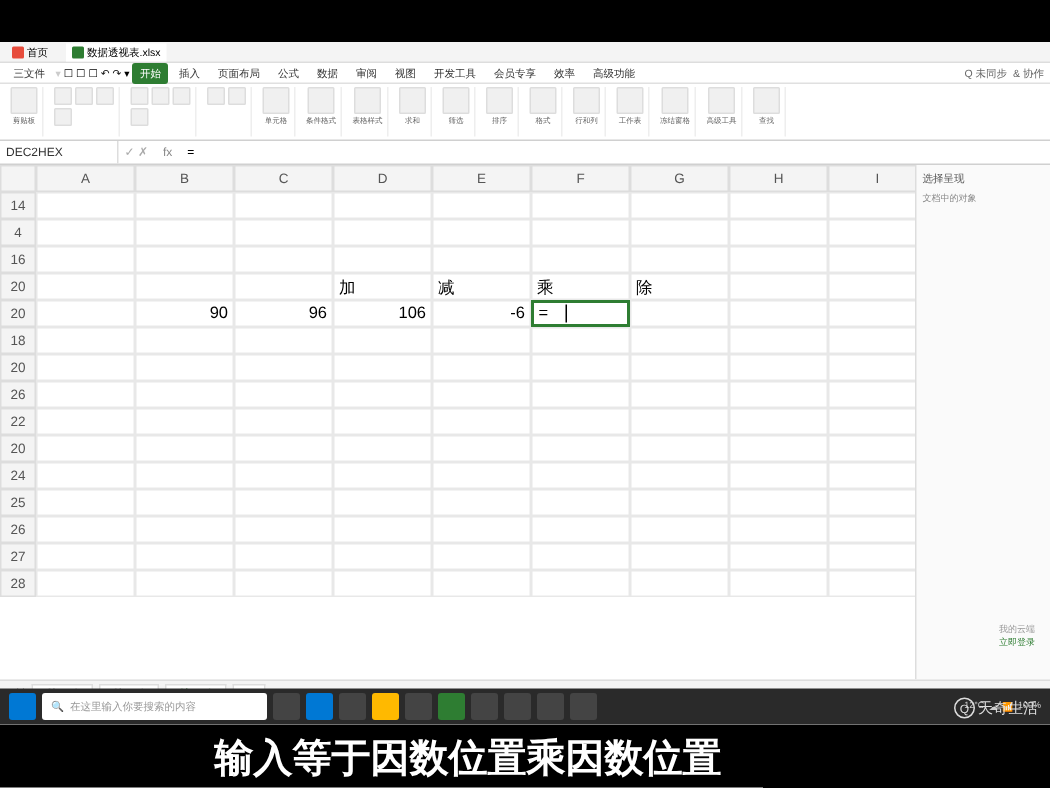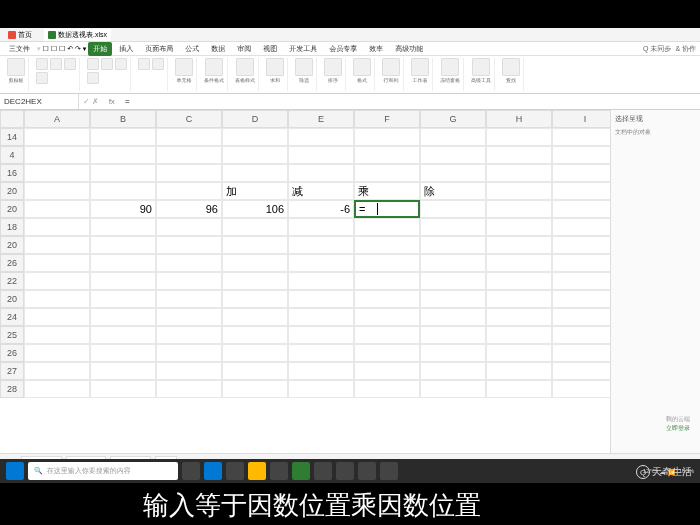--- a/index.html
+++ b/index.html
@@ -34,21 +34,21 @@
 .side-title{font-size:7px;color:#555;margin-bottom:4px}
 .sheet-tabs{height:16px;background:#f4f4f4;display:flex;align-items:center;font-size:7px;padding:0 10px;gap:4px;border-top:1px solid #ddd}
 .sheet-tab{padding:2px 8px;background:#fff;border:1px solid #ddd;border-bottom:none;color:#555}
 .sheet-tab.active{color:#2e7d32;font-weight:bold}
 .statusbar{height:14px;background:#f4f4f4;display:flex;align-items:center;font-size:7px;padding:0 6px;color:#555;border-top:1px solid #ddd}
 .status-right{margin-left:auto;display:flex;gap:6px;align-items:center}
 .taskbar{position:absolute;bottom:42px;left:0;width:700px;height:24px;background:#2a2a2a;display:flex;align-items:center;padding:0 6px;gap:4px}
 .taskbar-search{width:150px;height:18px;background:#fff;border-radius:2px;font-size:7px;display:flex;align-items:center;padding:0 6px;color:#999;gap:4px}
 .tb-icon{width:18px;height:18px;background:#444;border-radius:2px}
 .tb-right{margin-left:auto;display:flex;gap:3px;align-items:center;font-size:6px;color:#ccc}
-.subtitle{position:absolute;bottom:2px;left:0;width:624px;text-align:center;color:#fff;font-size:26px;font-weight:normal;text-shadow:1px 1px 2px #000}
+.subtitle{position:absolute;bottom:2px;left:0;width:624px;text-align:center;color:#fff;font-size:26px;font-weight:bold;text-shadow:1px 1px 2px #000}
 .watermark{position:absolute;bottom:46px;right:8px;color:#ddd;font-size:10px;display:flex;align-items:center;gap:2px}
 .watermark-q{width:14px;height:14px;border:1.5px solid #ddd;border-radius:50%;display:flex;align-items:center;justify-content:center;font-size:8px}
 .cursor{display:inline-block;width:1px;height:12px;background:#000;margin-left:12px}
 </style>
 </head>
 <body>
 
 <div class="screen">
   <div class="titlebar">
     <span class="titlebar-tab">

